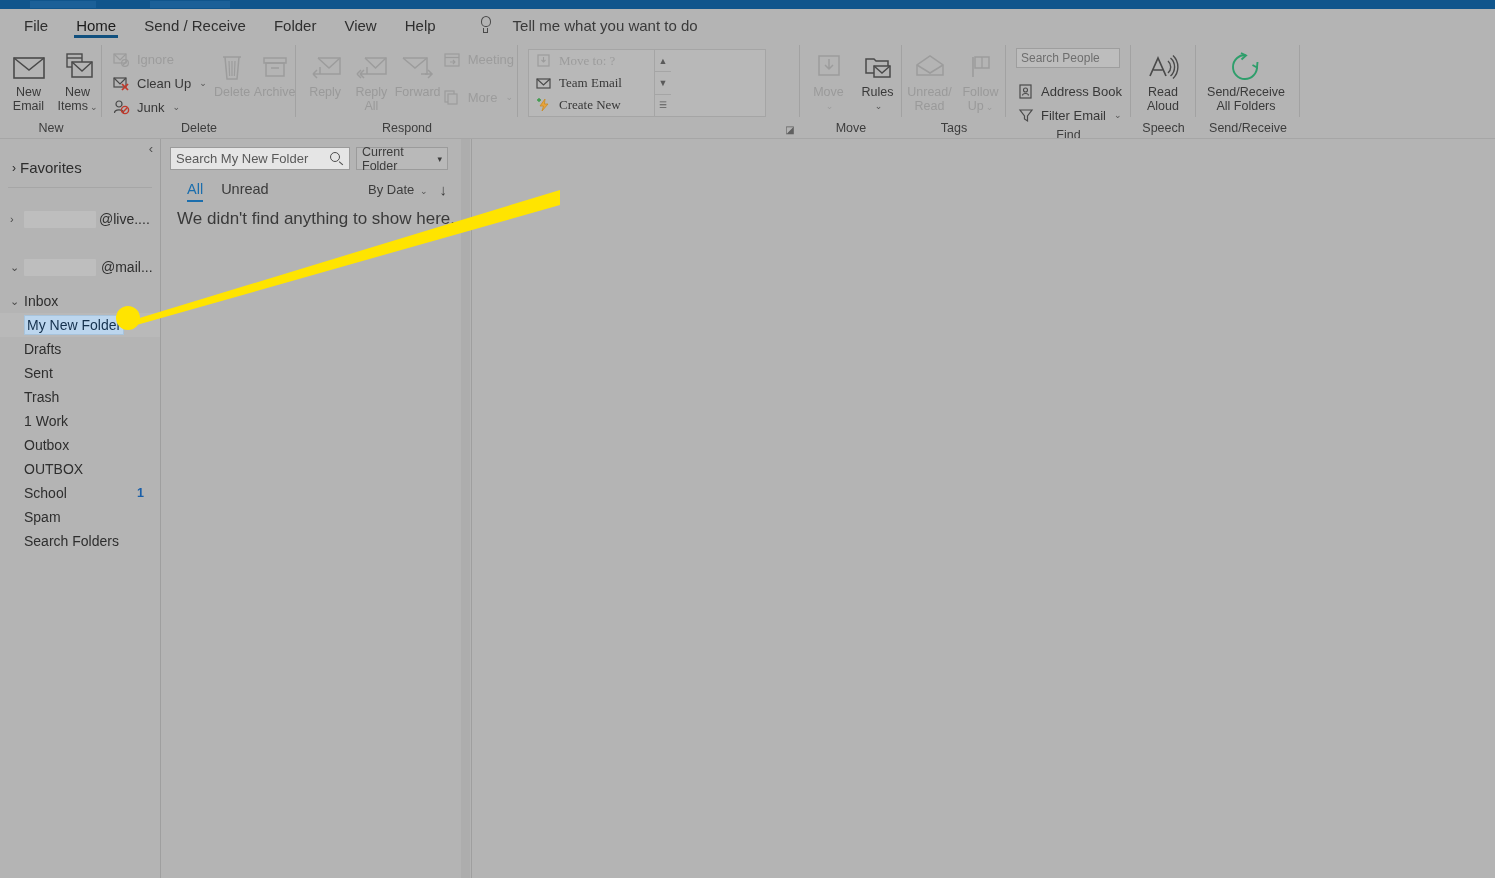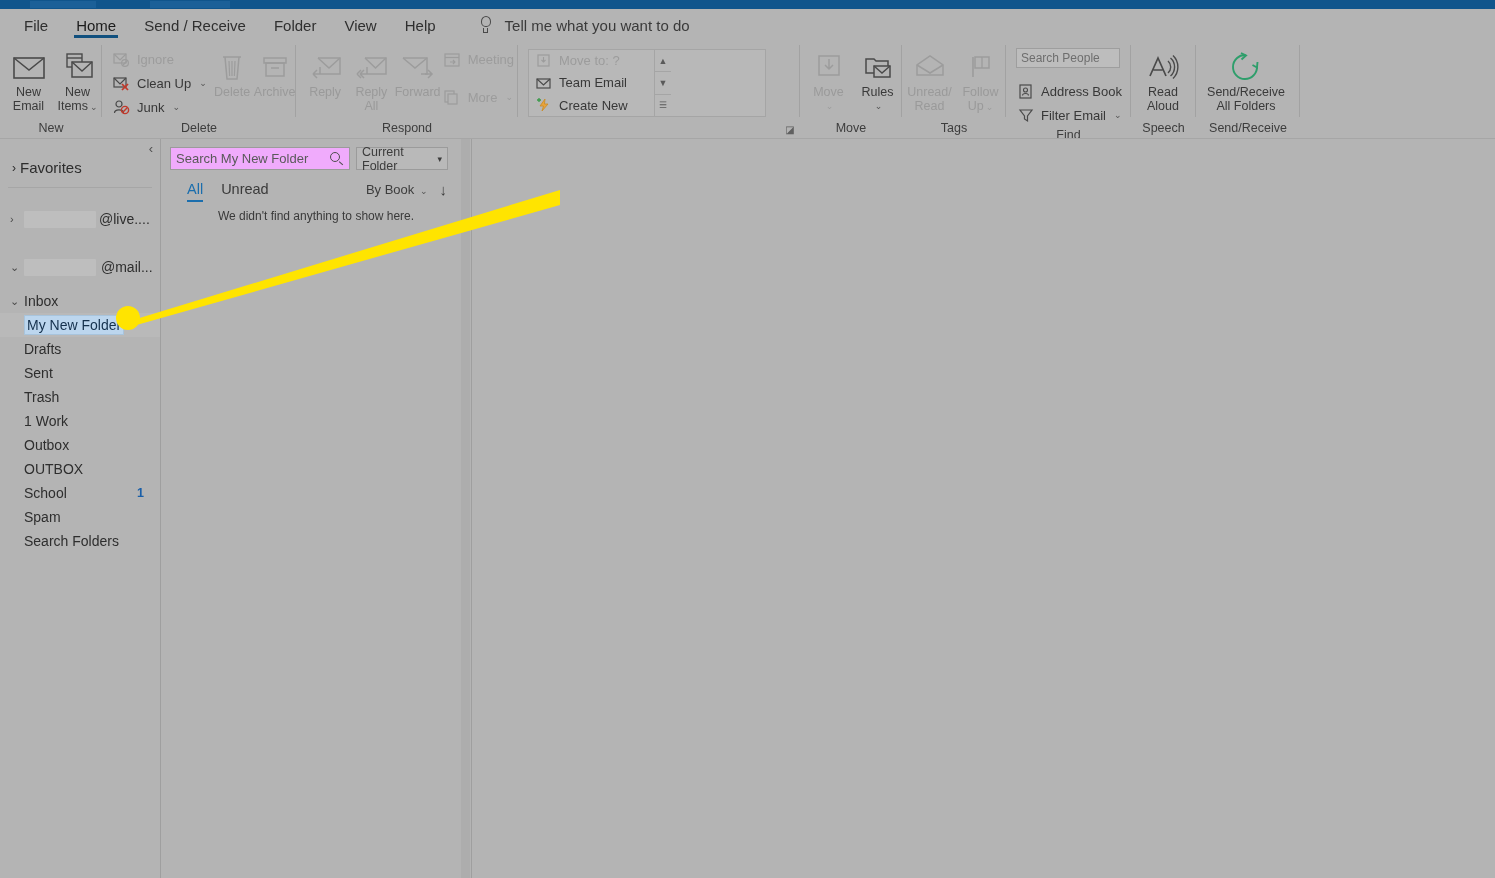--- a/index.html
+++ b/index.html
@@ -29,21 +29,21 @@
   .tab {
     position: relative; height: 32px; padding: 0 14px;
     display: flex; align-items: center; justify-content: center;
     font-size: 15px; color: #2f2f2f; white-space: nowrap;
   }
   .tab.active { color: #1b1b1b; }
   .tab.active::after {
     content: ""; position: absolute; left: 12px; right: 12px; bottom: 3px;
     height: 3px; background: #11507e;
   }
-  .tellme { display: flex; align-items: center; gap: 11px; margin-left: 28px; }
+  .tellme { display: flex; align-items: center; gap: 19px; margin-left: 28px; }
   .bulb { width: 16px; height: 18px; position: relative; flex: 0 0 auto; }
   .bulb .glass {
     position: absolute; left: 3px; top: 0; width: 10px; height: 11px;
     border: 1.4px solid #4a4a4a; border-radius: 50% 50% 45% 45%;
   }
   .bulb .base {
     position: absolute; left: 5.5px; top: 11.5px; width: 5px; height: 5px;
     border-left: 1.4px solid #4a4a4a; border-right: 1.4px solid #4a4a4a;
     border-bottom: 1.4px solid #4a4a4a;
   }
@@ -163,21 +163,21 @@
     background: #9f9f9f;
   }
 
   
   .msglist {
     position: absolute; left: 161px; top: 139px; width: 310px; height: 739px;
     background: #b4b4b4;
   }
   .ml-searchrow { position: absolute; left: 9px; top: 8px; display: flex; }
   .ml-searchbox {
-    width: 180px; height: 23px; border: 1px solid #9b9b9b; background: #f0abfc;
+    width: 180px; height: 23px; border: 1px solid #9b9b9b; background: #e5e5e5;
     display: flex; align-items: center; padding: 0 5px;
     font-size: 13px; color: #595959; justify-content: space-between;
   }
   .mag { width: 14px; height: 14px; position: relative; flex: 0 0 auto; }
   .mag .ring {
     position: absolute; left: 0; top: 0; width: 10px; height: 10px;
     border: 1.4px solid #4e4e4e; border-radius: 50%;
   }
   .mag .stick {
     position: absolute; left: 8.5px; top: 9px; width: 5px; height: 1.4px;
@@ -196,21 +196,21 @@
   .ml-tab.active { color: #1b6ead; }
   .ml-tab.active::after {
     content: ""; position: absolute; left: 0; right: 0; bottom: 0; height: 2px; background: #1b6ead;
   }
   .ml-sort {
     position: absolute; right: 24px; top: 42px; display: flex; align-items: center; gap: 12px;
     font-size: 13px; color: #3d3d3d;
   }
   .ml-empty {
     position: absolute; left: 0; right: 0; top: 70px; text-align: center;
-    font-size: 12px; color: #3a3a3a;
+    font-size: 17px; color: #3a3a3a;
   }
   .ml-divider-r {
     position: absolute; left: 471px; top: 139px; width: 1px; height: 739px; background: #9f9f9f;
   }
   .ml-scroll {
     position: absolute; left: 461px; top: 139px; width: 9px; height: 739px; background: #adadad;
   }
 
   
   .pointer-svg { position: absolute; left: 0; top: 0; width: 1495px; height: 878px; pointer-events: none; }
@@ -435,21 +435,21 @@
             </div>
           </div>
         </div>
         <div class="rgroup-label">Respond</div>
         <div class="rsep"></div>
       </div>
 
       <div class="rgroup" style="width:282px;">
         <div class="rgroup-body" style="padding-left:10px;">
           <div class="qsgallery">
-            <div class="qscol" style="width:125px;">
+            <div class="qscol" style="width:125px;font-family:Liberation Serif, serif;">
               <div class="smallbtn dim">
                 <span class="sglyph">
                   <svg width="16" height="14" viewBox="0 0 16 14">
                     <rect x="2" y="1" width="11" height="11" fill="none" stroke="#9c9c9c" stroke-width="1.2"></rect>
                     <path d="M7.5 3 L7.5 8 M5.5 6 L7.5 8 L9.5 6" fill="none" stroke="#9c9c9c" stroke-width="1.1"></path>
                   </svg>
                 </span>
                 <span>Move to: ?</span>
               </div>
               <div class="smallbtn">
@@ -702,21 +702,21 @@
       <div class="ml-tab active">
         <span>All</span>
       </div>
       <div class="ml-tab">
         <span>Unread</span>
       </div>
     </div>
 
     <div class="ml-sort">
       <span>
-        <span>By Book</span>
+        <span>By Date</span>
         <span class="caret">⌄</span>
       </span>
       <span style="font-size:15px;">↓</span>
     </div>
 
     <div class="ml-empty">We didn't find anything to show here.</div>
   </div>
   <div class="ml-scroll"></div>
   <div class="ml-divider-r"></div>
 

